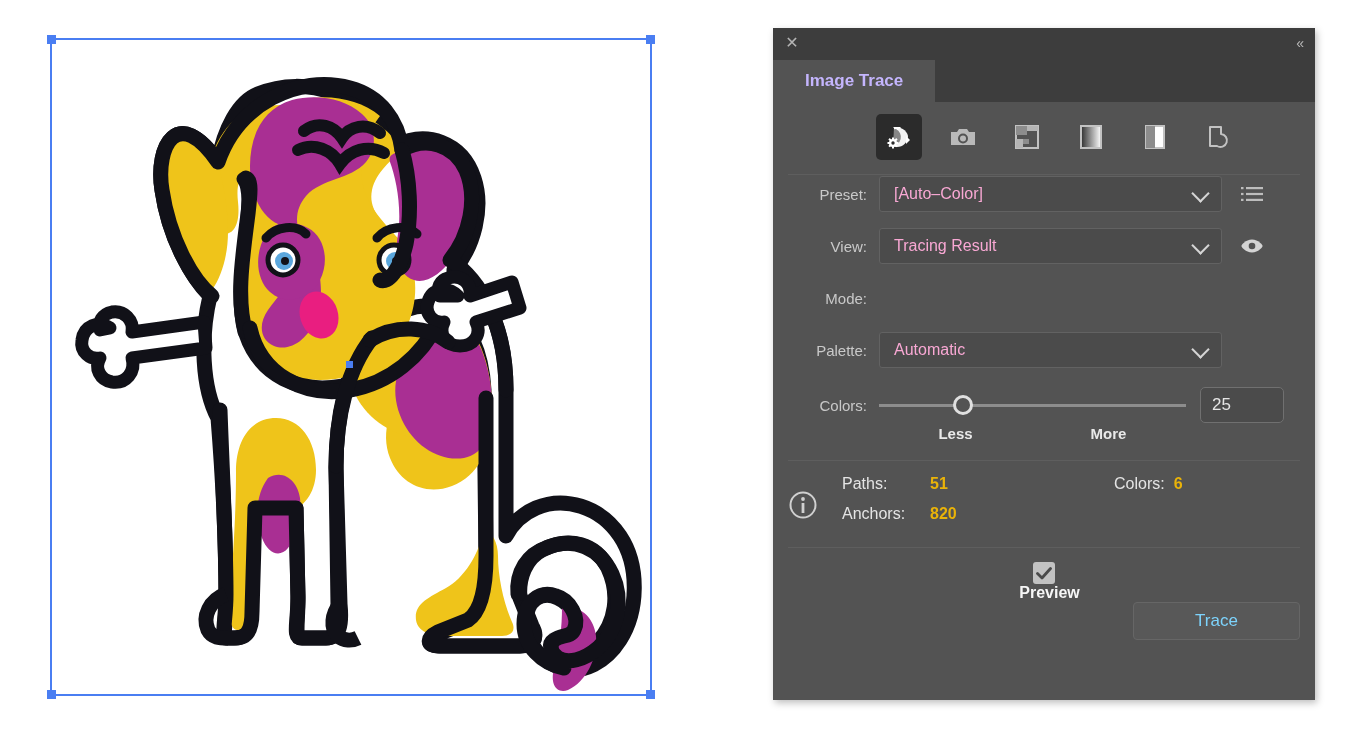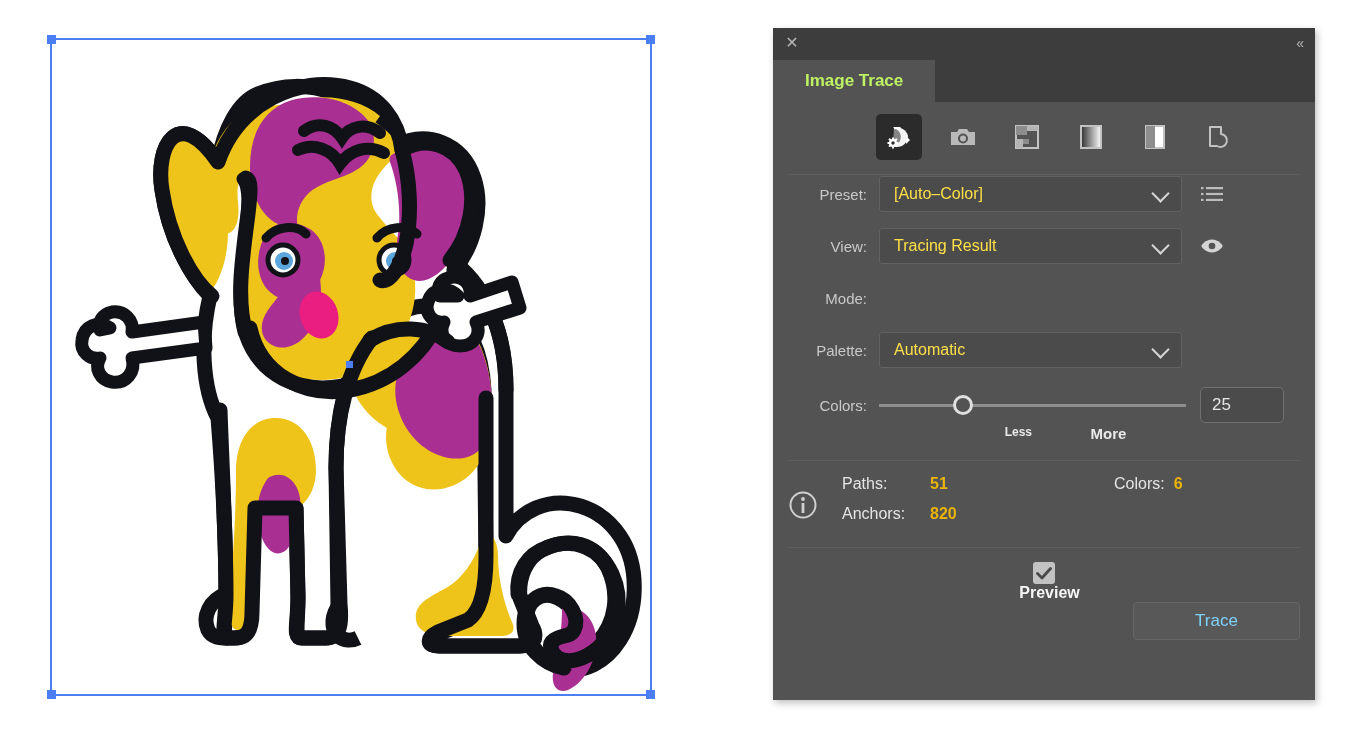--- a/index.html
+++ b/index.html
@@ -100,21 +100,21 @@
   #tab-image-trace {
     position: absolute;
     left: 0; top: 0;
     height: 42px;
     padding: 0 32px;
     background: #535353;
     display: flex;
     align-items: center;
     font-size: 17px;
     font-weight: bold;
-    color: #bef264;
+    color: #c4b5fd;
     cursor: pointer;
     box-sizing: border-box;
   }
 
   
   #preset-icon-row {
     display: flex;
     align-items: center;
     padding: 12px 0 14px 103px;
     gap: 18px;
@@ -148,29 +148,29 @@
     width: 91px;
     text-align: right;
     padding-right: 12px;
     color: #c9c9c9;
     font-size: 15px;
     box-sizing: border-box;
   }
   .select-box {
     position: relative;
     flex: 0 0 auto;
-    width: 303px;
+    width: 343px;
     height: 36px;
     background: #4b4b4b;
     border: 1px solid #626262;
     border-radius: 3px;
     display: flex;
     align-items: center;
     padding-left: 14px;
-    color: #fde047;
+    color: #f9a8d4;
     font-size: 16px;
     box-sizing: border-box;
     cursor: pointer;
   }
   .chevron {
     position: absolute;
     right: 14px; top: 50%;
     width: 11px; height: 11px;
     margin-top: -7px;
     border-right: 2px solid #d5d5d5;
@@ -236,22 +236,22 @@
   }
   #slider-legend {
     display: flex;
     padding-left: 106px;
     margin-top: 2px;
     width: 307px;
     box-sizing: content-box;
   }
   #slider-legend .less {
     width: 153px;
-    text-align: right;
-    font-size: 12px;
+    text-align: center;
+    font-size: 15px;
     font-weight: bold;
     color: #e9e9e9;
   }
   #slider-legend .more {
     width: 153px;
     text-align: center;
     font-size: 15px;
     font-weight: bold;
     color: #e9e9e9;
   }

